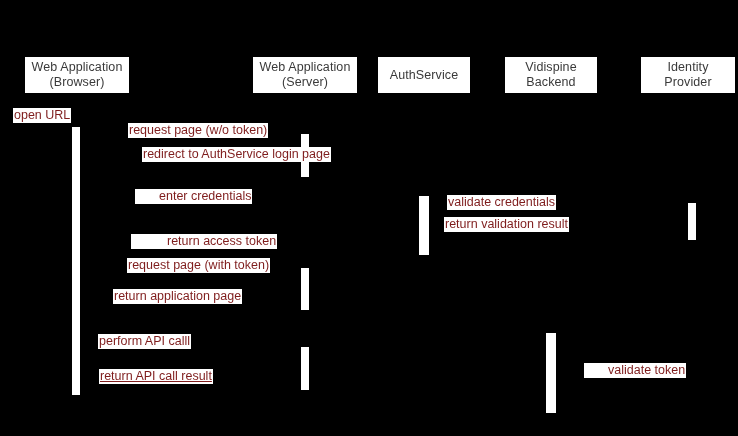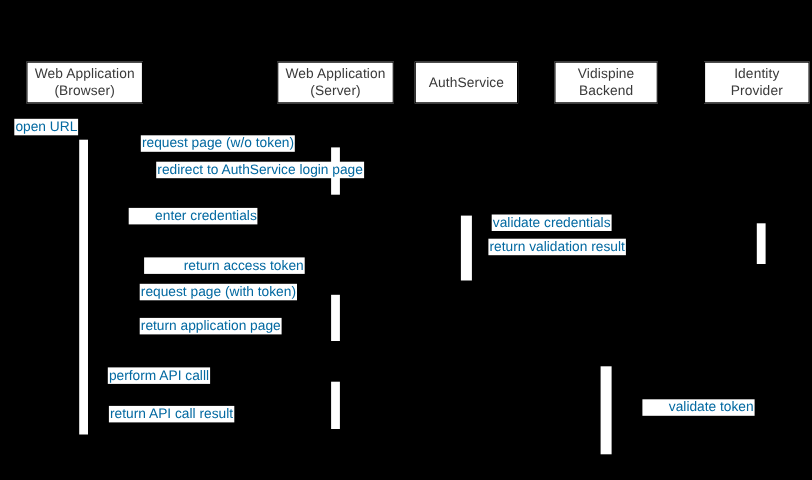--- a/index.html
+++ b/index.html
@@ -40,21 +40,21 @@
   }
   
   .activation {
     position: absolute;
     background: #ffffff;
   }
   
   .msg-label {
     position: absolute;
     background: #ffffff;
-    color: #0369a1;
+    color: #7f1d1d;
     font-size: 12.5px;
     line-height: 15px;
     white-space: nowrap;
     padding: 0px 1px;
     box-sizing: border-box;
   }
 </style>
 </head>
 <body>
 
@@ -97,31 +97,31 @@
   <div class="activation" style="left:688px; top:203px; width:8px; height:37px;"></div>
 
   <div class="activation" style="left:546px; top:333px; width:10px; height:80px;"></div>
 
   <div class="msg-label" style="left:13px; top:108px;">open URL</div>
 
   <div class="msg-label" style="left:128px; top:123px;">request page (w/o token)</div>
 
   <div class="msg-label" style="left:103px; top:147px;margin-left:39px;">redirect to AuthService login page</div>
 
-  <div class="msg-label" style="left:117px; top:189px;padding-left:24px;">enter credentials</div>
+  <div class="msg-label" style="left:135px; top:189px;padding-left:24px;">enter credentials</div>
 
   <div class="msg-label" style="left:447px; top:195px;">validate credentials</div>
 
   <div class="msg-label" style="left:444px; top:217px;">return validation result</div>
 
   <div class="msg-label" style="left:131px; top:234px;padding-left:36px;">return access token</div>
 
   <div class="msg-label" style="left:127px; top:258px;">request page (with token)</div>
 
-  <div class="msg-label" style="left:127px; top:289px;">return application page</div>
+  <div class="msg-label" style="left:113px; top:289px;">return application page</div>
 
   <div class="msg-label" style="left:98px; top:334px;">perform API calll</div>
 
   <div class="msg-label" style="left:584px; top:363px;padding-left:24px;">validate token</div>
 
-  <div class="msg-label" style="left:99px; top:369px;">return API call result</div>
+  <div class="msg-label" style="left:99px; top:369px;text-decoration:underline;">return API call result</div>
 
 </div>
 
 </body></html>

